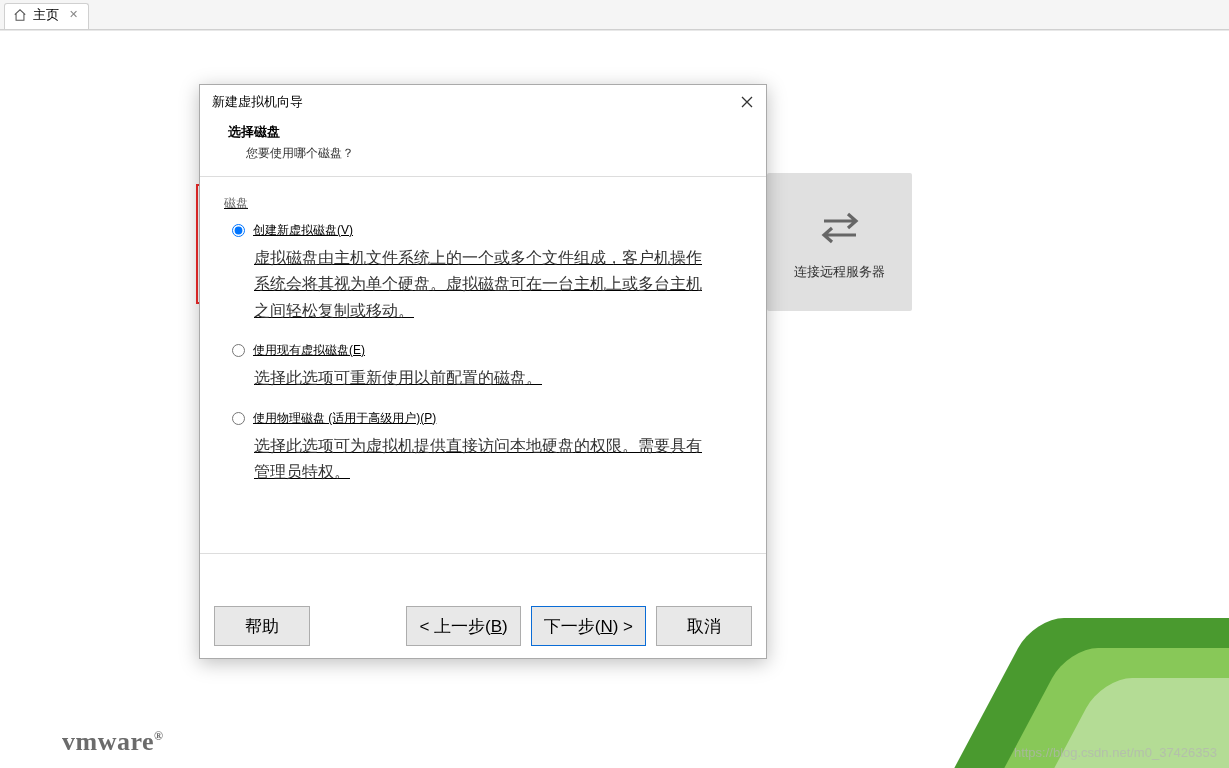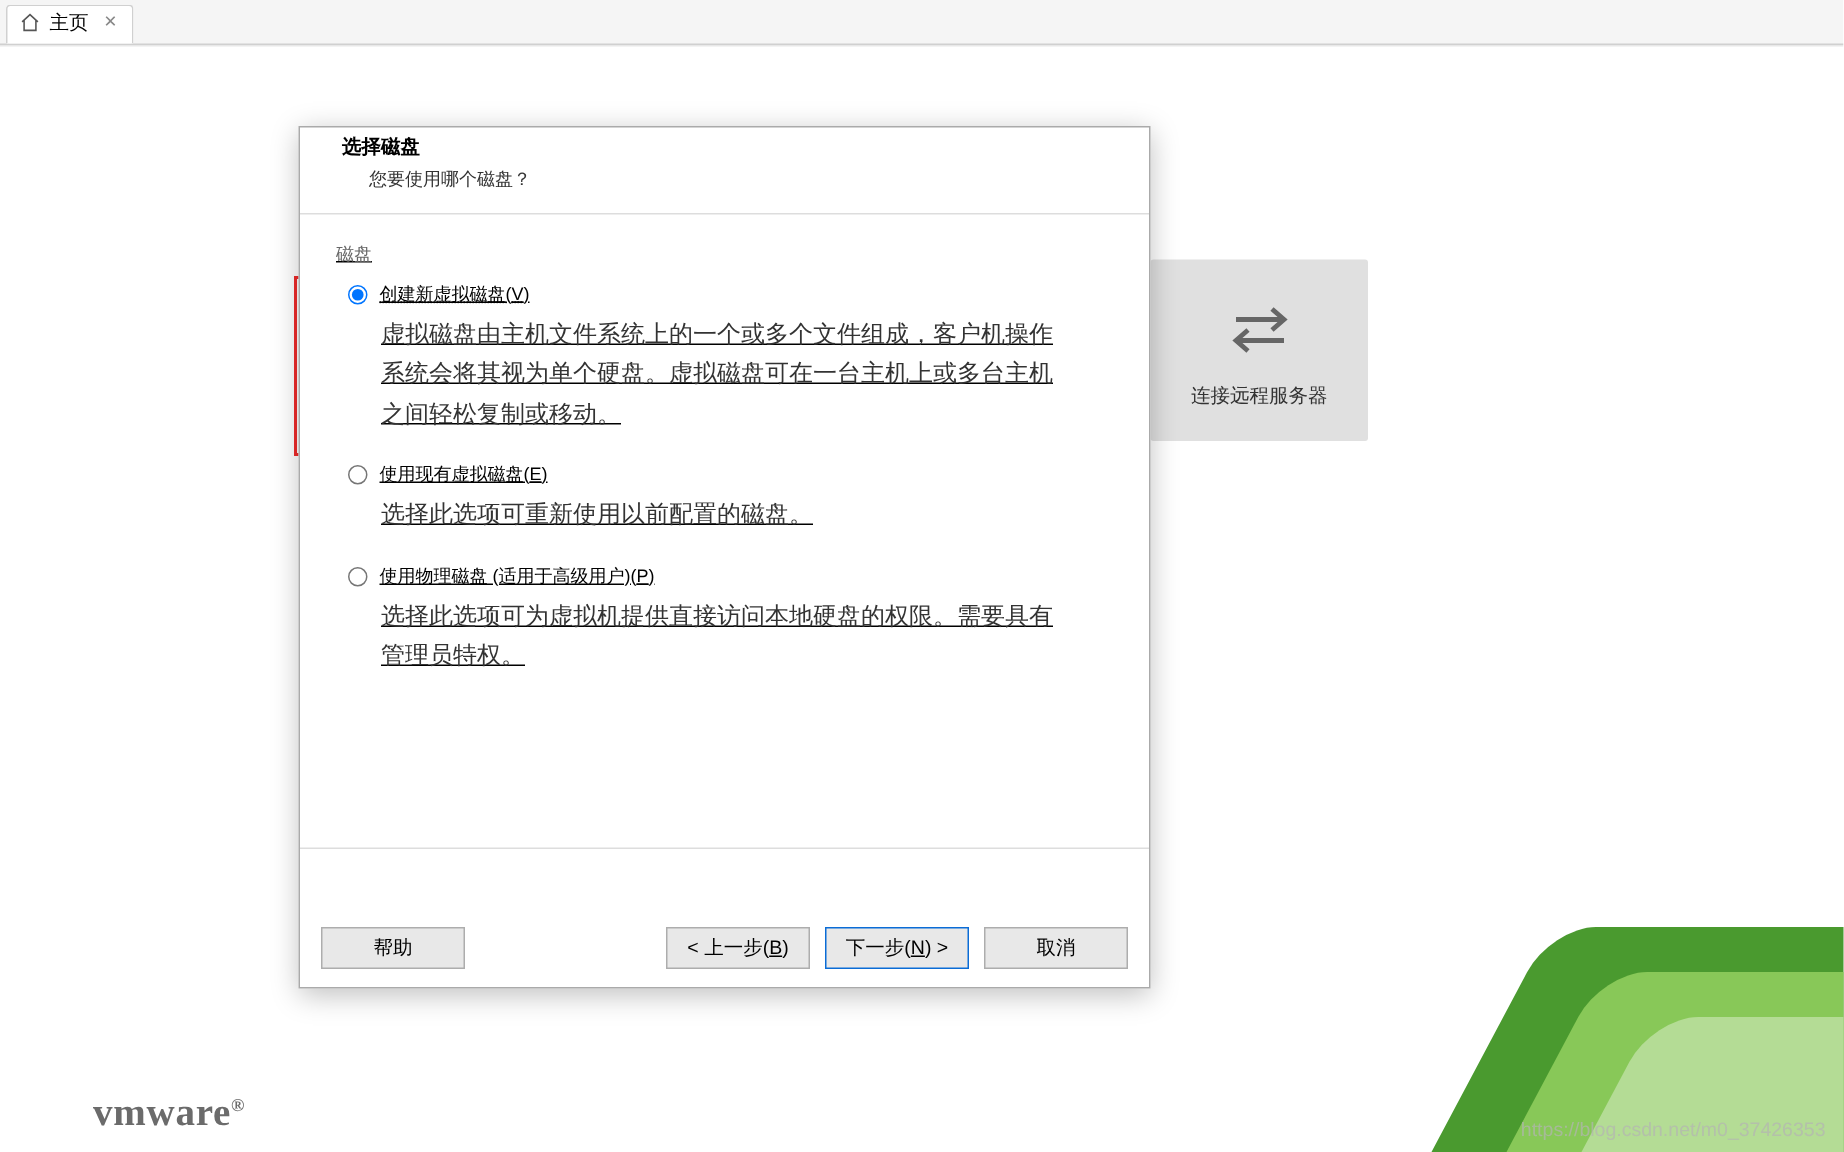--- a/index.html
+++ b/index.html
@@ -44,21 +44,21 @@
       height: calc(100% - 30px);
       border-top: 1px solid #e8e8e8;
     }
 
     
     .remote-tile {
       position: absolute;
       left: 767px;
       top: 142px;
       width: 145px;
-      height: 121px;
+      height: 138px;
       background: #e0e0e0;
       display: flex;
       flex-direction: column;
       align-items: center;
       justify-content: center;
       gap: 12px;
       border-radius: 2px;
     }
     .remote-tile .arrow-icon {
       width: 48px; height: 48px; color: #666;
@@ -185,24 +185,24 @@
     .dialog-footer {
       border-top: 1px solid #ddd;
       padding: 12px 14px;
       display: flex;
       align-items: center;
       gap: 10px;
     }
     .dialog-footer .spacer { flex: 1; }
     .btn {
       min-width: 96px;
-      height: 28px;
+      height: 40px;
       background: #e8e8e8;
       border: 1px solid #adadad;
-      font-size: 13px;
+      font-size: 17px;
       cursor: pointer;
       padding: 0 12px;
       margin-top: 40px;
     }
     .btn.default {
       border: 1.5px solid #0a6cd6;
       background: #e8e8e8;
     }
     .btn .u { text-decoration: underline; }
 
@@ -244,20 +244,28 @@
 
   <div class="vmware-logo">
     <span>vmware</span><span class="reg">®</span>
   </div>
 
   <div class="watermark">https://blog.csdn.net/m0_37426353</div>
 
   <div class="highlight-box" style="left:196px;"></div>
 
   <div class="dialog">
+    <div class="dialog-header">
+      <span>新建虚拟机向导</span>
+      <span class="close-btn">
+        <svg viewBox="0 0 12 12" width="12" height="12">
+            <path stroke="#333" stroke-width="1.3" d="M1 1 L11 11 M11 1 L1 11"></path>
+          </svg>
+      </span>
+    </div>
 
     <div class="dialog-head-section">
       <div class="q-title">选择磁盘</div>
       <div class="q-sub">您要使用哪个磁盘？</div>
     </div>
 
     <div class="dialog-body">
       <div class="group-box">
         <div class="group-label">磁盘</div>
 

